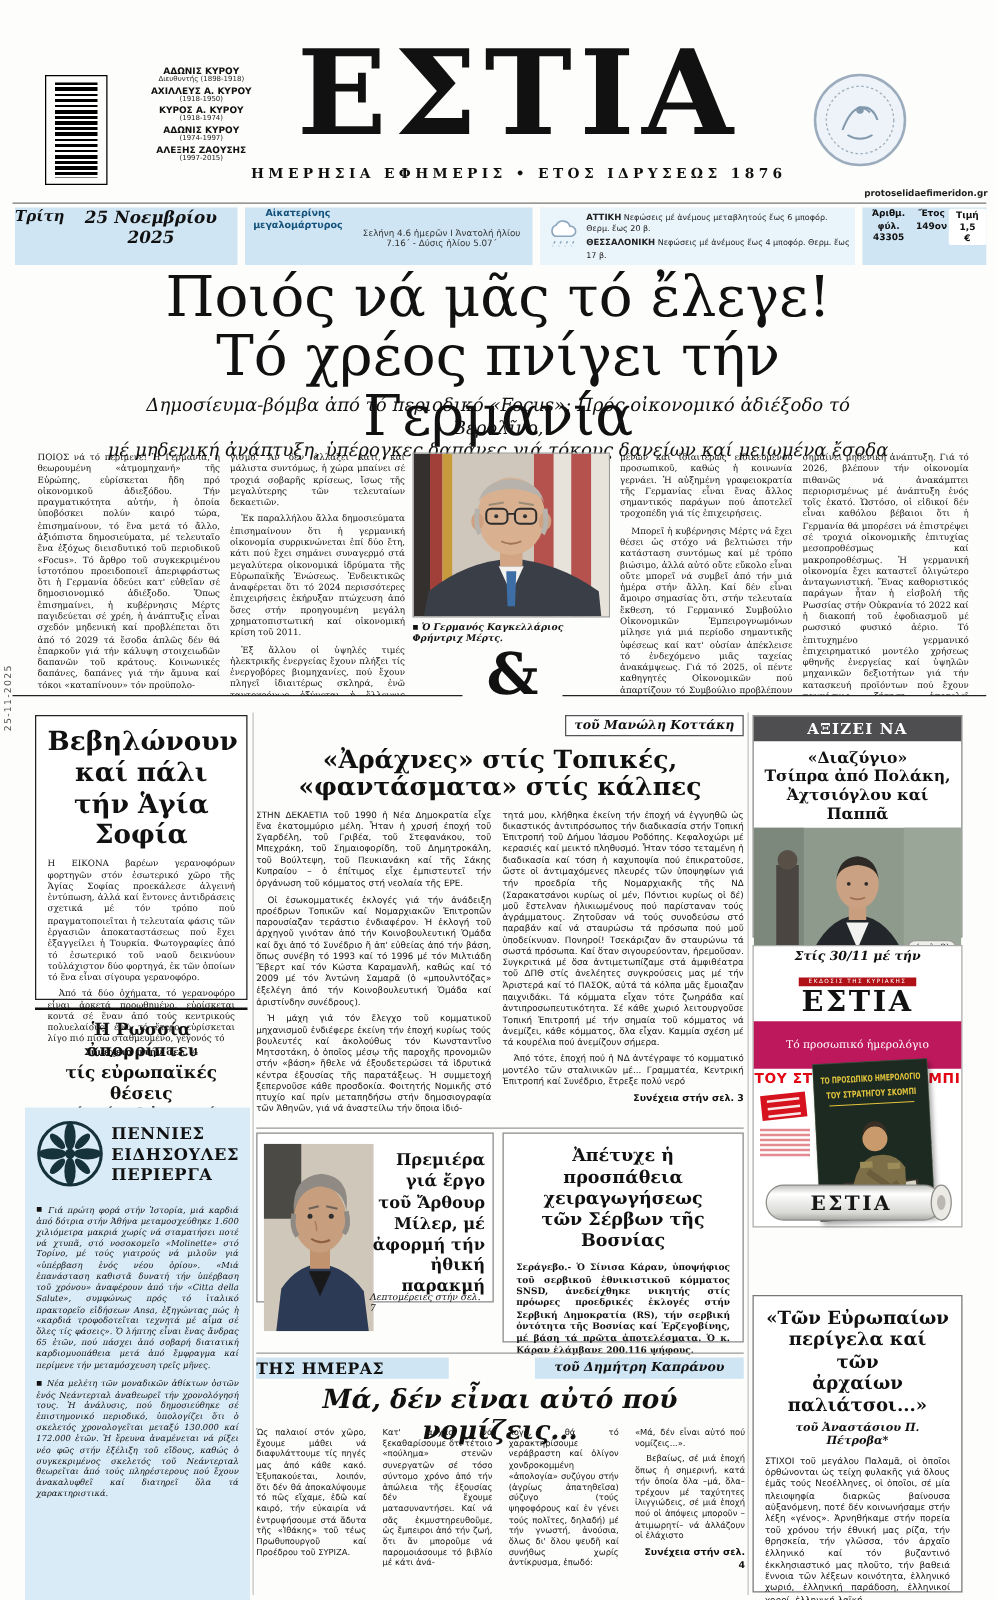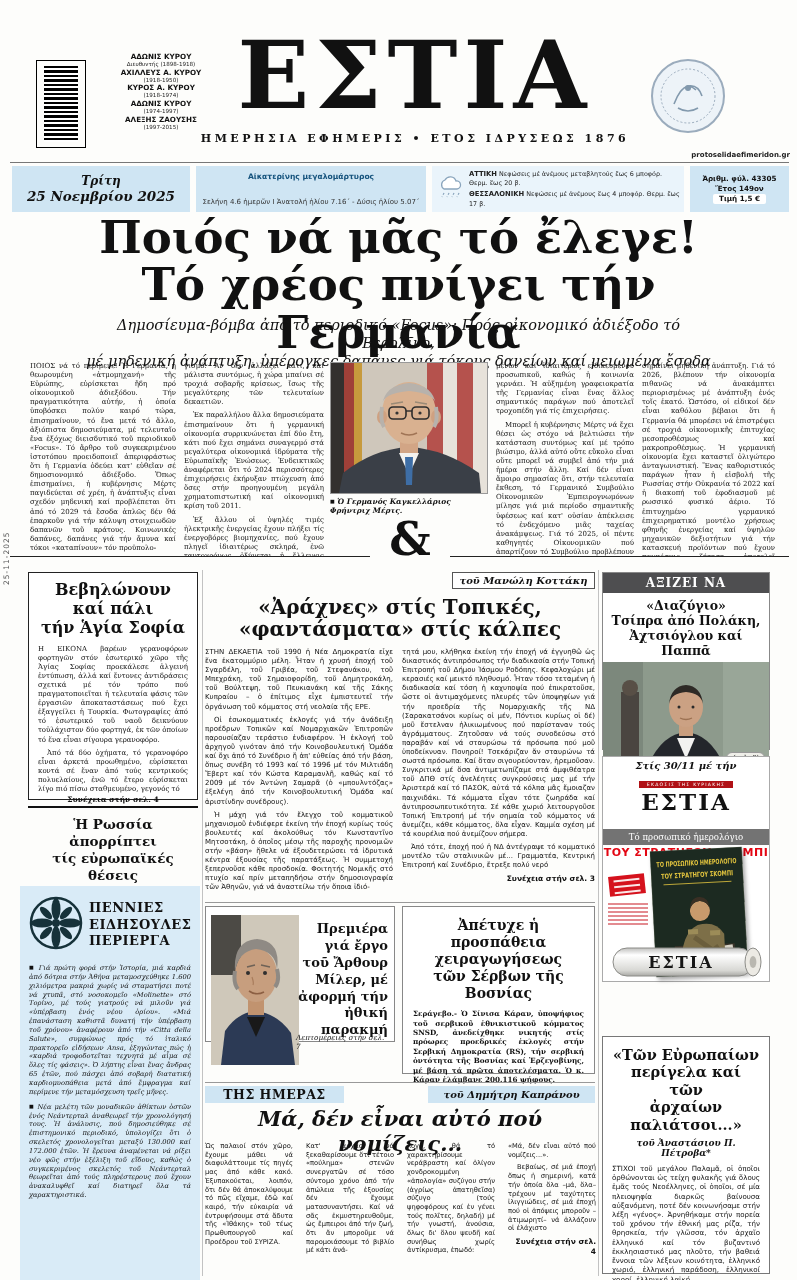--- a/index.html
+++ b/index.html
@@ -20,43 +20,43 @@
   .barcode .lines{width:100%;height:100%;background:repeating-linear-gradient(180deg,#000 0 2px,#fff 2px 4px,#000 4px 7px,#fff 7px 9px)}
   .founders{left:90px;top:52px;width:142px;text-align:center;font-family:"DejaVu Sans",sans-serif}
   .founders .nm{font-size:7.2px;font-weight:bold;line-height:1.25}
   .founders .nt{font-size:5.6px;color:#222;line-height:1.2}
   .logo{left:175px;top:28px;width:480px;text-align:center;font-weight:bold;font-size:94px;line-height:1;letter-spacing:6px}
   .stamp{left:650px;top:58px;width:76px;height:76px}
   .tagline{left:160px;top:132px;width:510px;text-align:center;font-size:11px;letter-spacing:3.5px;font-weight:bold}
   .site{left:590px;top:151px;width:200px;text-align:right;font-size:7px;font-weight:bold;font-family:"DejaVu Sans",sans-serif;color:#222}
   .toprule{left:10px;top:162px;width:779px;height:1px;background:#777}
   
-  .ib{top:166px;height:46px;display:flex;flex-direction:column;justify-content:center}
+  .ib{top:166px;height:46px;display:flex;flex-direction:row;justify-content:center}
   .ib-date{left:12px;width:178px;text-align:center}
   .ib-date .d1{font-size:12px;font-weight:bold;font-style:italic}
   .ib-date .d2{font-size:13.5px;font-weight:bold;font-style:italic}
   .ib-saint{left:196px;width:230px;text-align:center;font-family:"DejaVu Sans",sans-serif}
   .ib-saint .s1{font-size:7.6px;font-weight:bold;color:#14527c}
   .ib-saint .s2{font-size:7px;color:#333;margin-top:17px}
   .ib-weather{left:432px;width:252px;background:#eaf4fb;flex-direction:row!important;align-items:center;display:flex;padding:0 4px}
   .ib-weather .wtxt{font-size:6.4px;line-height:1.5;font-family:"DejaVu Sans",sans-serif;color:#222}
   .ib-weather .wtxt b{font-size:6.8px}
   .ib-issue{left:690px;width:99px;text-align:center;font-family:"DejaVu Sans",sans-serif;font-size:7.2px;font-weight:bold;line-height:1.35}
   .price-pill{display:inline-block;background:#fff;border-radius:2px;padding:0 6px;margin-top:1px}
   
-  .hl{left:60px;top:214px;width:677px;text-align:center;font-weight:bold;font-size:45px;line-height:1.05}
+  .hl{left:60px;top:214px;width:677px;text-align:center;font-weight:normal;font-size:45px;line-height:1.05}
   .deck{left:80px;top:316px;width:637px;text-align:center;font-style:italic;font-size:14.5px;line-height:1.25}
   .leadcol{top:362px;height:194px}
   .photo-merz{left:330px;top:362px;width:158px;height:132px;border:1px solid #999}
   .caption{left:330px;top:497px;width:158px;font-size:7.4px;font-weight:bold;font-style:italic;line-height:1.25}
   .amp{left:370px;top:516px;width:80px;text-align:center;font-size:46px;font-weight:bold;background:#fdfdfb;line-height:1;z-index:5}
   .rule2{left:10px;top:556px;width:779px;height:1px;background:#222}
   
   .sofia{left:28px;top:572px;width:170px;height:228px;border:1px solid #222;padding:8px 9px;background:#fff}
-  .sofia .h{font-size:16px;font-weight:bold;text-align:center;line-height:1.18;margin-bottom:7px}
+  .sofia .h{font-size:21px;font-weight:bold;text-align:center;line-height:1.18;margin-bottom:7px}
   .heavy{left:28px;top:806px;width:170px;height:2px;background:#111}
   .russia{left:28px;top:816px;width:170px}
   .russia .h{font-size:13.5px;font-weight:bold;text-align:center;line-height:1.25}
   .russia .ref{font-size:8px;font-style:italic;text-align:right;margin-top:5px}
   .pennies{left:20px;top:886px;width:180px;height:394px;background:#d9ebf7;padding:10px 9px 0 9px}
   .pennies .head{display:flex;align-items:center;gap:6px;margin-bottom:10px}
   .pennies .ttl{font-size:13px;font-weight:bold;line-height:1.3;letter-spacing:.5px}
   .pennies .item{font-size:6.7px;font-style:italic;line-height:1.32;text-align:justify;margin-bottom:6px}
   .blt{font-style:normal;font-size:5px;vertical-align:1px}
   
@@ -66,42 +66,42 @@
   
   .axizei{left:602px;top:572px;width:168px;height:178px;border:1px solid #888;background:#fff}
   .axizei .band{height:20px;background:#4e4e50;color:#fff;text-align:center;font-weight:bold;font-size:12px;line-height:20px;letter-spacing:1px}
   .axizei .h{font-size:12.5px;font-weight:bold;text-align:center;line-height:1.2;padding:5px 2px 4px 2px}
   .axizei .ph{position:relative;width:100%;height:106px}
   .pill{position:absolute;right:4px;bottom:4px;background:#efefe9;border:1px solid #999;border-radius:7px;font-size:6.8px;font-style:italic;padding:0 5px;line-height:10px}
   .promo{left:602px;top:756px;width:168px;height:226px;border:1px solid #aaa;background:#fff;text-align:center;padding-top:3px;position:absolute}
   .promo .intro{font-size:10px;font-weight:bold;font-style:italic}
   .promo .ed{display:inline-block;background:#b01116;color:#fff;font-size:4.6px;letter-spacing:1.2px;padding:1px 8px;font-family:"DejaVu Sans",sans-serif}
   .promo .lg{font-size:23px;font-weight:bold;letter-spacing:2px;line-height:1}
-  .promo .sub1{display:block;background:#737373;color:#fff;font-size:8.6px;padding:3px 0;margin-top:16px}
+  .promo .sub1{display:block;background:#be185d;color:#fff;font-size:8.6px;padding:14px 0;margin-top:4px}
   .promo .sub2{color:#e30613;font-weight:bold;font-size:11px;letter-spacing:.5px;font-family:"DejaVu Sans",sans-serif;margin-top:1px}
   .bookwrap{position:absolute;left:50px;top:92px;width:92px;height:126px;transform:rotate(-3deg);box-shadow:2px 3px 4px rgba(0,0,0,.35)}
   .badge{position:absolute;left:6px;top:118px;width:36px;height:20px;background:#d5121d;transform:rotate(-6deg)}
   .badge i{display:block;height:2px;background:#fff;margin:4px 5px 0 5px;opacity:.9}
   .redlines{position:absolute;left:5px;top:146px;width:40px}
   .redlines i{display:block;height:2px;background:#e38b90;margin-bottom:2px}
   .rollwrap{position:absolute;left:8px;top:188px;width:152px;height:34px}
   .petrova{left:602px;top:1036px;width:168px;height:238px;border:1px solid #777;background:#fff;padding:9px 9px 0 9px}
   .petrova .h{font-size:14.5px;font-weight:bold;text-align:center;line-height:1.2}
   .petrova .by{font-size:9px;font-weight:bold;font-style:italic;text-align:center;margin:5px 0 6px 0}
   .petrova .bodytext{font-family:"DejaVu Sans",sans-serif;font-size:7.1px;height:152px}
   
   .miller{left:205px;top:906px;width:190px;height:136px;border:1px solid #888;background:#fff}
   .miller .ph{position:absolute;left:5px;top:8px;width:88px;height:150px}
   .miller .h{position:absolute;right:6px;top:14px;width:92px;font-size:13px;font-weight:bold;text-align:right;line-height:1.3}
   .miller .ref{position:absolute;right:6px;top:124px;width:92px;font-size:7.3px;font-style:italic;text-align:right}
   .bosnia{left:402px;top:906px;width:193px;height:168px;border:1px solid #888;background:#fff;padding:10px 10px 14px 10px}
   .bosnia .h{font-size:14px;font-weight:bold;text-align:center;line-height:1.22;margin-bottom:7px}
   .bosnia .bodytext{font-size:7.2px;font-weight:600}
   
-  .band1{left:205px;top:1086px;width:139px;height:17px;text-align:center;font-weight:bold;font-size:12.5px;line-height:17px;letter-spacing:.5px}
+  .band1{left:205px;top:1086px;width:154px;height:17px;text-align:left;font-weight:bold;font-size:12.5px;line-height:17px;letter-spacing:.5px}
   .band2{left:428px;top:1086px;width:167px;height:17px;text-align:center;font-weight:bold;font-style:italic;font-size:10px;line-height:17px}
   .ihl{left:205px;top:1106px;width:390px;text-align:center;font-weight:bold;font-style:italic;font-size:21px}
   .icol{top:1142px;width:88px;height:138px;font-family:"DejaVu Sans",sans-serif;font-size:6.7px}
   .sep-mid{left:205px;top:902px;width:390px;height:1px;background:#999}
   .sep-low{left:205px;top:1082px;width:390px;height:1px;background:#999}
 </style>
 </head>
 <body>
 
 <div class="abs edge-date">25-11-2025</div>

